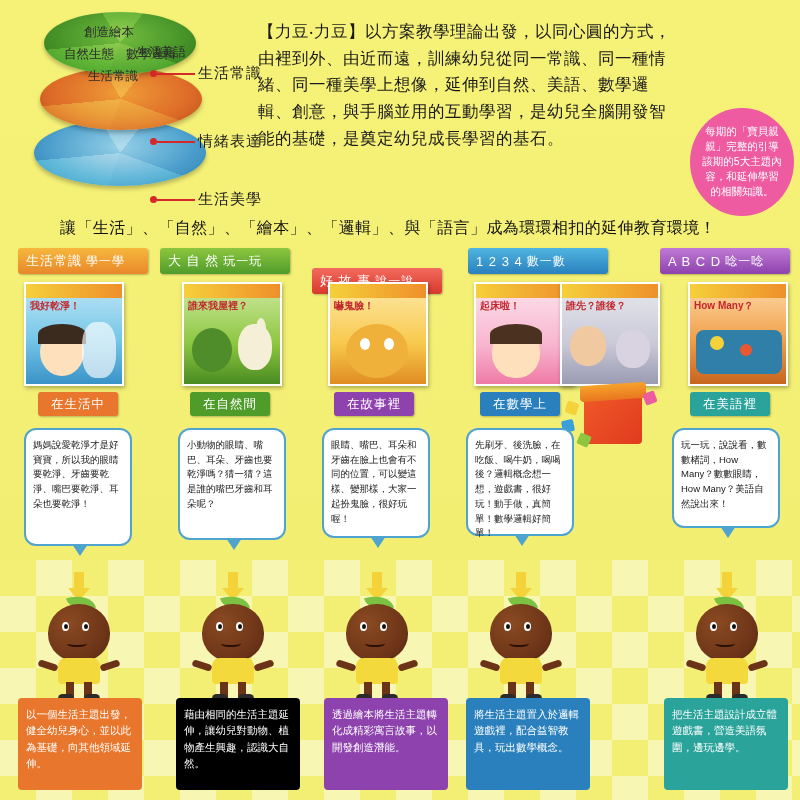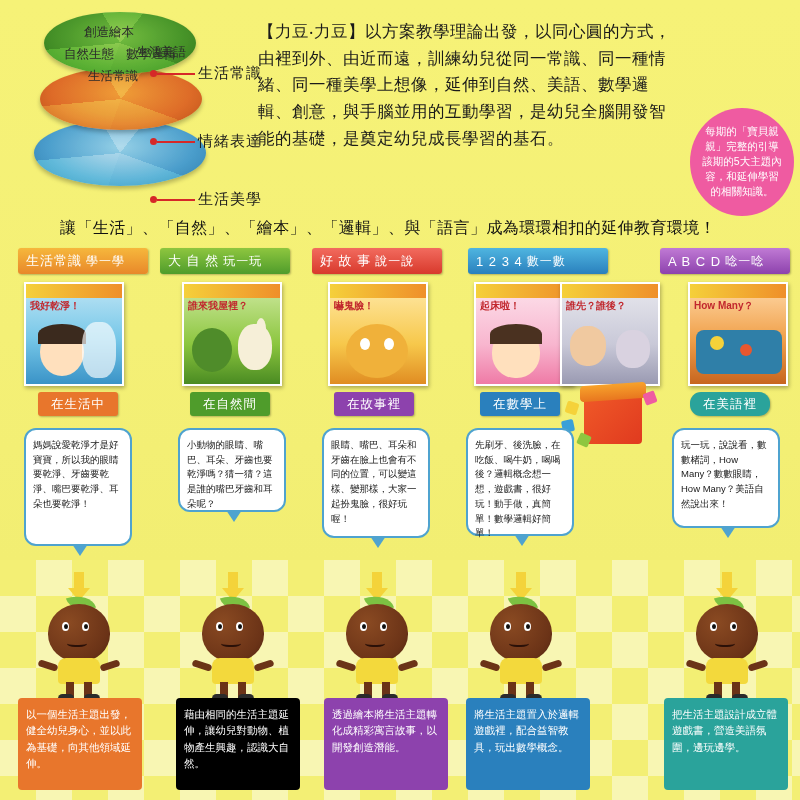--- a/index.html
+++ b/index.html
@@ -100,21 +100,21 @@
   .banners { position: absolute; left: 0; top: 248px; width: 800px; height: 34px; }
   .banner {
     position: absolute; top: 0; height: 26px; border-radius: 3px;
     color: #fff; font-size: 13px; letter-spacing: 1px;
     display: flex; align-items: center; padding: 0 8px;
     box-shadow: 1px 1px 2px rgba(0,0,0,.25);
   }
   .banner .sub { font-size: 12px; margin-left: 4px; }
   .b1 { left: 18px;  width: 130px; background: linear-gradient(180deg,#f6b73c,#e8882a); }
   .b2 { left: 160px; width: 130px; background: linear-gradient(180deg,#8ec63f,#4f9c2b); }
-  .b3 { left: 312px; width: 130px; background: linear-gradient(180deg,#f26b5e,#d8392c); }
+  .b3 { left: 312px; width: 130px; background: linear-gradient(180deg,#f26b5e,#d8392c); margin-top: 20px; }
   .b4 { left: 468px; width: 140px; background: linear-gradient(180deg,#4fb5e0,#2a80bd); }
   .b5 { left: 660px; width: 130px; background: linear-gradient(180deg,#c07ad4,#8d42ad); }
 
   
   .covers { position: absolute; left: 0; top: 282px; width: 800px; height: 108px; }
   .cover {
     position: absolute; width: 100px; height: 104px; border: 2px solid #fff;
     box-shadow: 1px 2px 4px rgba(0,0,0,.3); overflow: hidden;
     font-size: 9px; color: #222;
   }
@@ -133,37 +133,37 @@
   .stages { position: absolute; left: 0; top: 392px; width: 800px; height: 26px; }
   .stage {
     position: absolute; height: 24px; border-radius: 3px; color: #fff;
     font-size: 12.5px; display:flex; align-items:center; justify-content:center;
     letter-spacing: 1px; box-shadow: 1px 1px 2px rgba(0,0,0,.25);
   }
   .s1 { left: 38px;  width: 80px; background:#e8762c; }
   .s2 { left: 190px; width: 80px; background:#4f9c2b; }
   .s3 { left: 334px; width: 80px; background:#8d42ad; }
   .s4 { left: 480px; width: 80px; background:#2a80bd; }
-  .s5 { left: 690px; width: 80px; background:#2aa39b;border-radius:11px; }
+  .s5 { left: 690px; width: 80px; background:#2aa39b; }
 
   
   .bubbles { position: absolute; left: 0; top: 420px; width: 800px; height: 160px; padding-left: 16px; }
   .bubble {
     position: absolute; width: 108px; background: #ffffff;
     border: 2px solid #4fa3cf; border-radius: 12px;
     font-size: 9.5px; line-height: 1.55; color: #1a1a1a;
     padding: 8px 7px;
   }
   .bubble::after {
     content: ''; position: absolute; left: 46px; bottom: -12px;
     width: 0; height: 0; border-left: 8px solid transparent;
     border-right: 8px solid transparent; border-top: 12px solid #4fa3cf;
   }
   .bb1 { left: 24px;  top: 8px;  height: 118px; }
-  .bb2 { left: 178px; top: 8px;  height: 84px; }
+  .bb2 { left: 178px; top: 8px;  height: 112px; }
   .bb3 { left: 322px; top: 8px;  height: 110px; }
   .bb4 { left: 466px; top: 8px;  height: 108px; }
   .bb5 { left: 672px; top: 8px;  height: 100px; }
 
   
   .cube { position: absolute; left: 584px; top: 382px; width: 64px; height: 62px; }
   .cube-box { position:absolute; left:0; top:10px; width:58px; height:52px;
     background: linear-gradient(135deg,#f05a28 0%, #e03a1f 100%); border-radius:4px; }
   .cube-lid { position:absolute; left:-4px; top:2px; width:66px; height:16px;
     background: linear-gradient(180deg,#f7a22b,#e8761f); border-radius:4px; transform: skewY(-4deg); }

